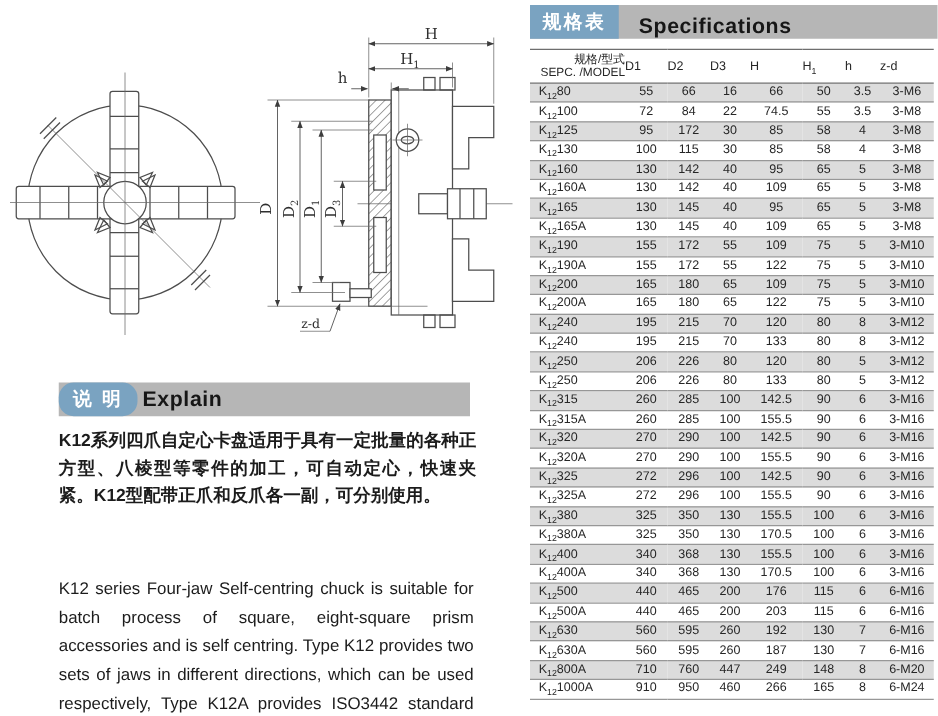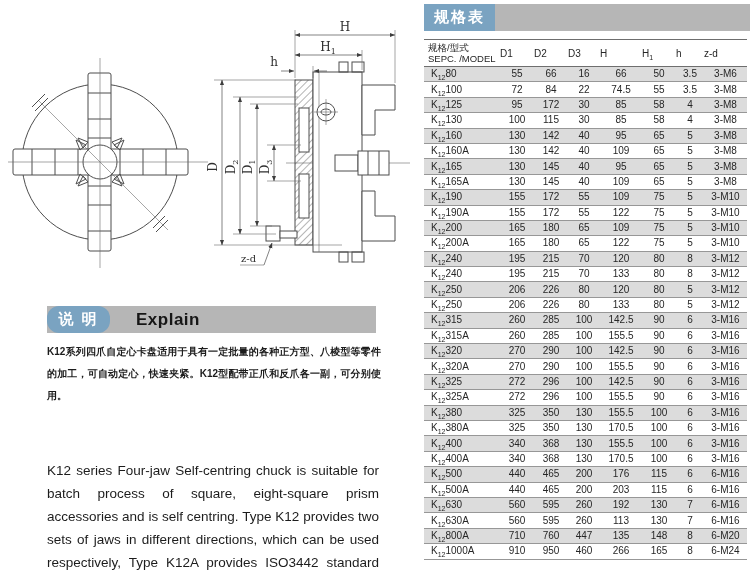--- a/index.html
+++ b/index.html
@@ -11,31 +11,31 @@
   
   .bar{position:absolute;height:27px;background:var(--bar-gray,#b6b6b6);display:flex;align-items:center;}
   .bar .zh-box{height:100%;background:var(--accent-blue,#7aa3c1);color:#fff;display:flex;
     align-items:center;justify-content:center;font-weight:bold;font-size:15px;letter-spacing:2px;}
   .bar .en-label{font-weight:bold;font-size:17px;color:#161616;letter-spacing:0.5px;}
   #spec-bar{left:424px;top:4px;width:356px;align-items:flex-end;}
   #spec-bar .zh-box{width:71px;}
   #spec-bar .en-label{margin-left:16px;}
   #explain-bar{left:47px;top:306px;width:329px;}
   #explain-bar .zh-box{width:63px;border-radius:12px;}
-  #explain-bar .en-label{margin-left:26px;}
+  #explain-bar .en-label{margin-left:4px;}
   
   .para{position:absolute;left:47px;margin:0;color:#1c1c1c;text-align:justify;}
-  #zh-para{top:341px;width:334px;font-size:10px;line-height:22px;font-weight:600;}
+  #zh-para{top:341px;width:334px;font-size:14px;line-height:22px;font-weight:600;}
   #en-para{top:431px;width:332px;font-size:13.5px;line-height:23px;margin-top:28px;}
   
   #spec-table{position:absolute;left:424px;top:39px;width:323px;border-collapse:collapse;
     font-family:"Liberation Sans",sans-serif;font-size:10px;color:#262626;table-layout:fixed;}
   #spec-table thead tr{border-top:1.5px solid #6e6e6e;border-bottom:1.5px solid #6e6e6e;}
   #spec-table th{font-weight:normal;height:26px;vertical-align:middle;text-align:left;padding:0;font-size:10px;}
-  #spec-table th.th-model{text-align:left;padding-left:4px;font-size:9.5px;line-height:11px;}
+  #spec-table th.th-model{text-align:right;padding-left:4px;font-size:9.5px;line-height:11px;}
   #spec-table td{height:14.4px;padding:0;text-align:center;border-bottom:1px solid var(--line,#979797);line-height:1;}
   #spec-table td.model{text-align:left;padding-left:7px;}
   #spec-table tr.alt{background:var(--row-alt,#dcdcdc);}
   #spec-table sub{font-size:7px;line-height:0;}
   
   #drawing{position:absolute;left:8px;top:12px;}
   #drawing .s{stroke:#4d4d4d;stroke-width:1;fill:none;}
   #drawing .thin{stroke:#6a6a6a;stroke-width:0.6;fill:none;}
   #drawing .dim{stroke:#4d4d4d;stroke-width:0.7;fill:none;}
   #drawing .white{fill:#ffffff;}
@@ -169,20 +169,21 @@
 <div class="bar" id="explain-bar">
   <span class="zh-box">说 明</span>
   <span class="en-label">Explain</span>
 </div>
 
 <p class="para" id="zh-para">K12系列四爪自定心卡盘适用于具有一定批量的各种正方型、八棱型等零件的加工，可自动定心，快速夹紧。K12型配带正爪和反爪各一副，可分别使用。</p>
 <p class="para" id="en-para">K12 series Four-jaw Self-centring chuck is suitable for batch process of square, eight-square prism accessories and is self centring. Type K12 provides two sets of jaws in different directions, which can be used respectively, Type K12A provides ISO3442 standard jaws.</p>
 
 <div class="bar" id="spec-bar">
   <span class="zh-box">规格表</span>
+  <span class="en-label">Specifications</span>
 </div>
 
 <table id="spec-table">
   <colgroup>
     <col style="width:76px">
       <col style="width:34px">
       <col style="width:34px">
       <col style="width:32px">
     <col style="width:42px">
       <col style="width:34px">
@@ -495,31 +496,31 @@
         <td>192</td>
         <td>130</td>
         <td>7</td>
         <td>6-M16</td>
       </tr>
       <tr>
         <td class="model">K<sub>12</sub>630A</td>
         <td>560</td>
         <td>595</td>
         <td>260</td>
-        <td>113</td>
+        <td>187</td>
         <td>130</td>
         <td>7</td>
         <td>6-M16</td>
       </tr>
       <tr class="alt">
         <td class="model">K<sub>12</sub>800A</td>
         <td>710</td>
         <td>760</td>
         <td>447</td>
-        <td>135</td>
+        <td>249</td>
         <td>148</td>
         <td>8</td>
         <td>6-M20</td>
       </tr>
       <tr>
         <td class="model">K<sub>12</sub>1000A</td>
         <td>910</td>
         <td>950</td>
         <td>460</td>
         <td>266</td>

